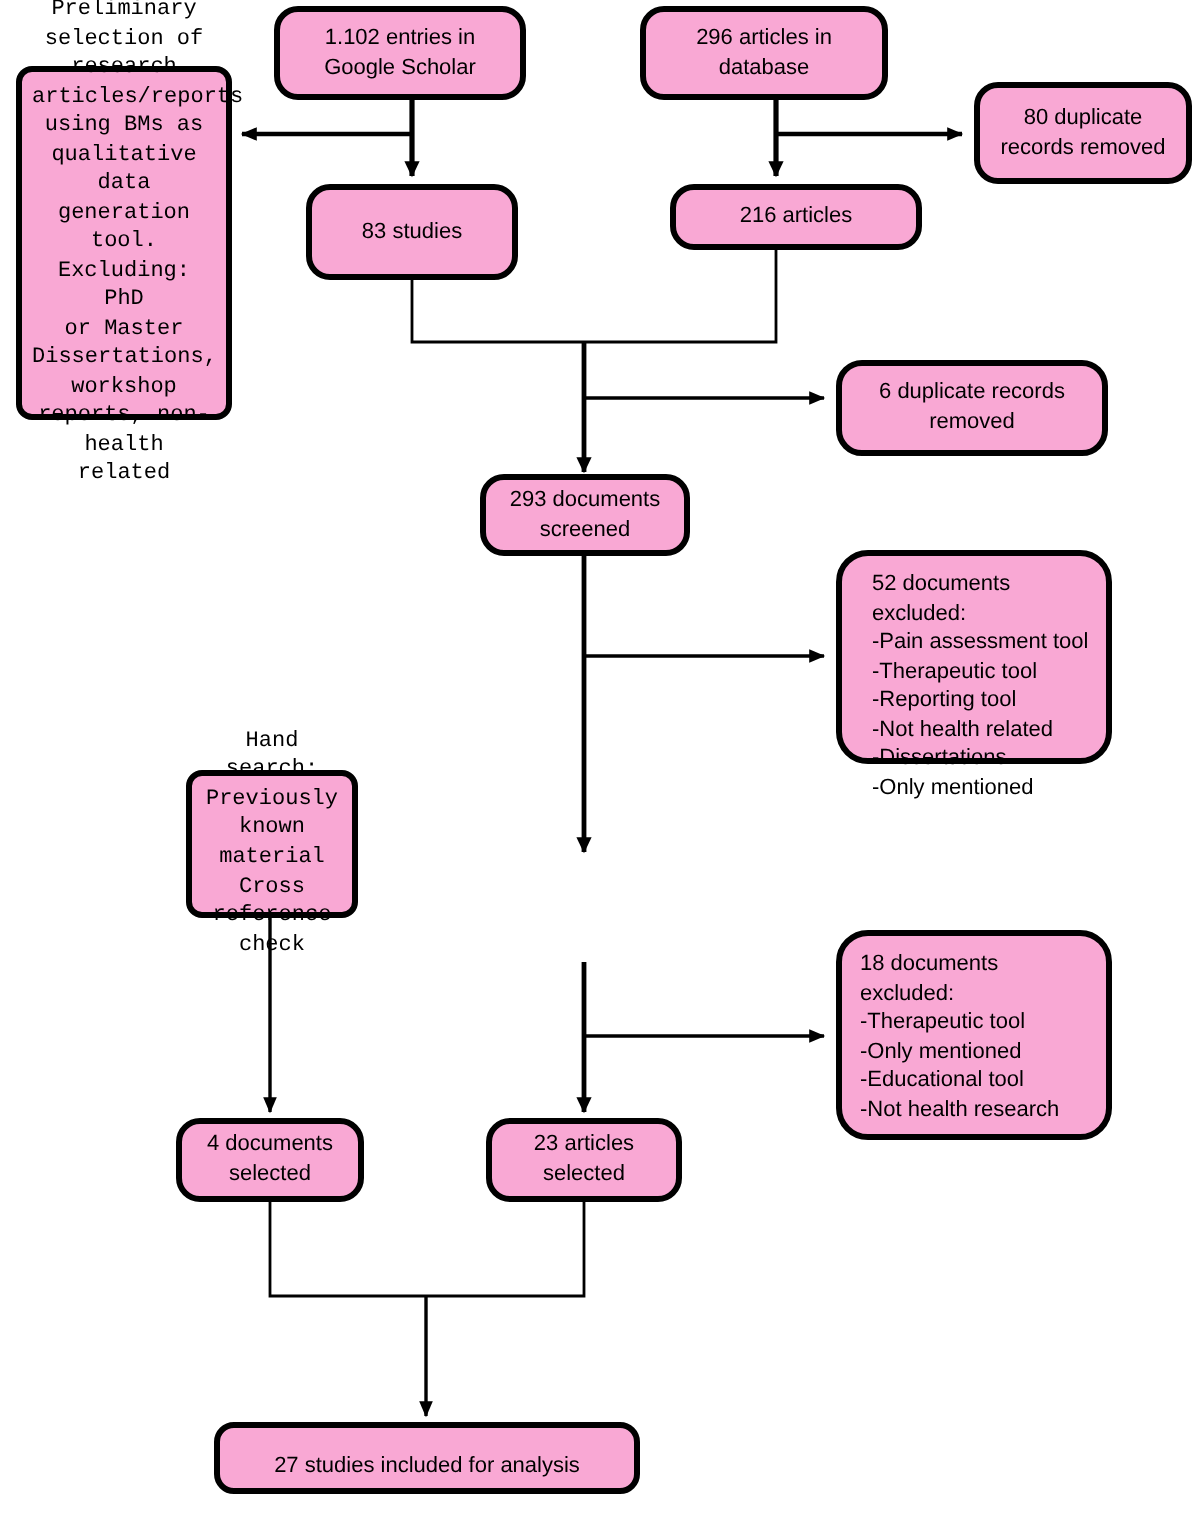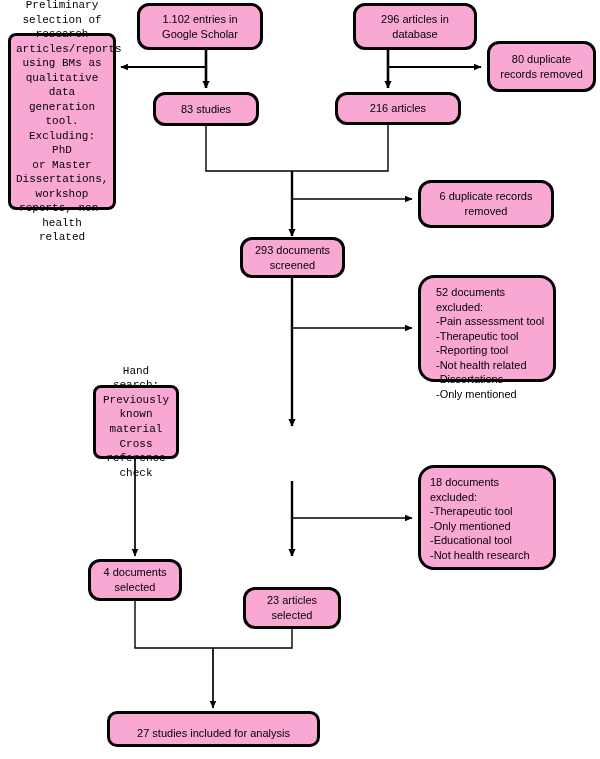--- a/index.html
+++ b/index.html
@@ -95,21 +95,21 @@
       <polyline points="135,601 135,648 292,648 292,601" stroke-width="1.4"></polyline>
       <line x1="213" y1="648" x2="213" y2="708" stroke-width="1.7" marker-end="url(#arrowThin)"></line>
     </g>
   </svg>
 
   <div class="node" style="left:137px; top:3px; width:126px; height:47px;">
     <span class="txt">1.102 entries in
 Google Scholar</span>
   </div>
 
-  <div class="node" style="left:320px; top:3px; width:124px; height:47px;margin-left:33px;">
+  <div class="node" style="left:320px; top:3px; width:124px; height:47px;">
     <span class="txt">296 articles in
 database</span>
   </div>
 
   <div class="node tall" style="left:8px; top:33px; width:108px; height:177px;">
     <span class="txt">Preliminary
 selection of
 research
 articles/reports
 using BMs as
@@ -121,21 +121,21 @@
 workshop
 reports, non-
 health related</span>
   </div>
 
   <div class="node" style="left:487px; top:41px; width:109px; height:51px;">
     <span class="txt">80 duplicate
 records removed</span>
   </div>
 
-  <div class="node" style="left:153px; top:92px; width:106px; height:34px;">
+  <div class="node" style="left:153px; top:92px; width:106px; height:48px;">
     <span class="txt">83 studies</span>
   </div>
 
   <div class="node" style="left:335px; top:92px; width:126px; height:33px;">
     <span class="txt">216 articles</span>
   </div>
 
   <div class="node" style="left:418px; top:180px; width:136px; height:48px;border-radius:13px;">
     <span class="txt">6 duplicate records
 removed</span>
@@ -173,21 +173,21 @@
 -Only mentioned
 -Educational tool
 -Not health research</span>
   </div>
 
   <div class="node" style="left:88px; top:559px; width:94px; height:42px;">
     <span class="txt">4 documents
 selected</span>
   </div>
 
-  <div class="node" style="left:243px; top:587px; width:98px; height:42px;">
+  <div class="node" style="left:243px; top:559px; width:98px; height:42px;">
     <span class="txt">23 articles
 selected</span>
   </div>
 
   <div class="node wide" style="left:107px; top:711px; width:213px; height:36px;align-items:flex-end;">
     <span class="txt">27 studies included for analysis</span>
   </div>
 
 </div>
 

